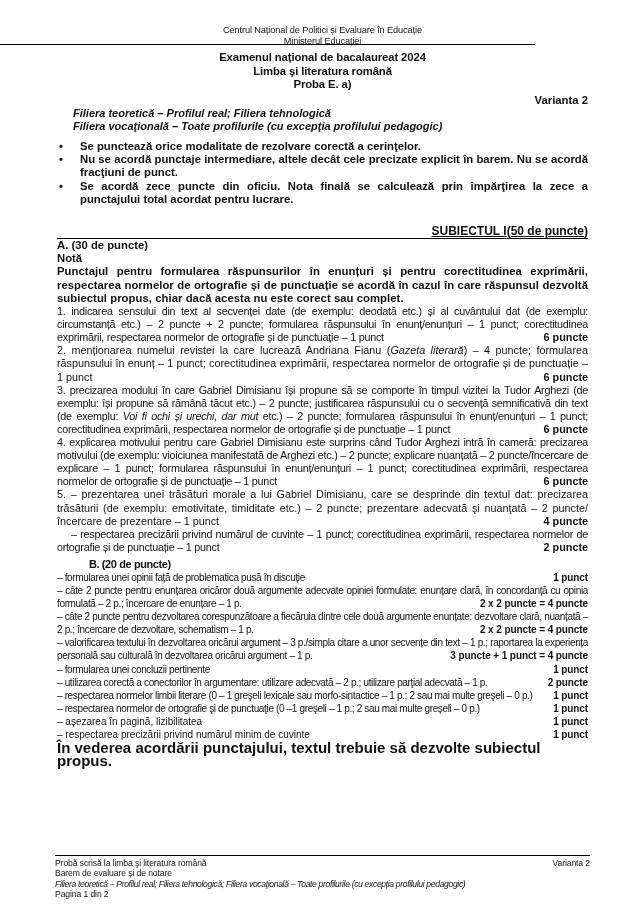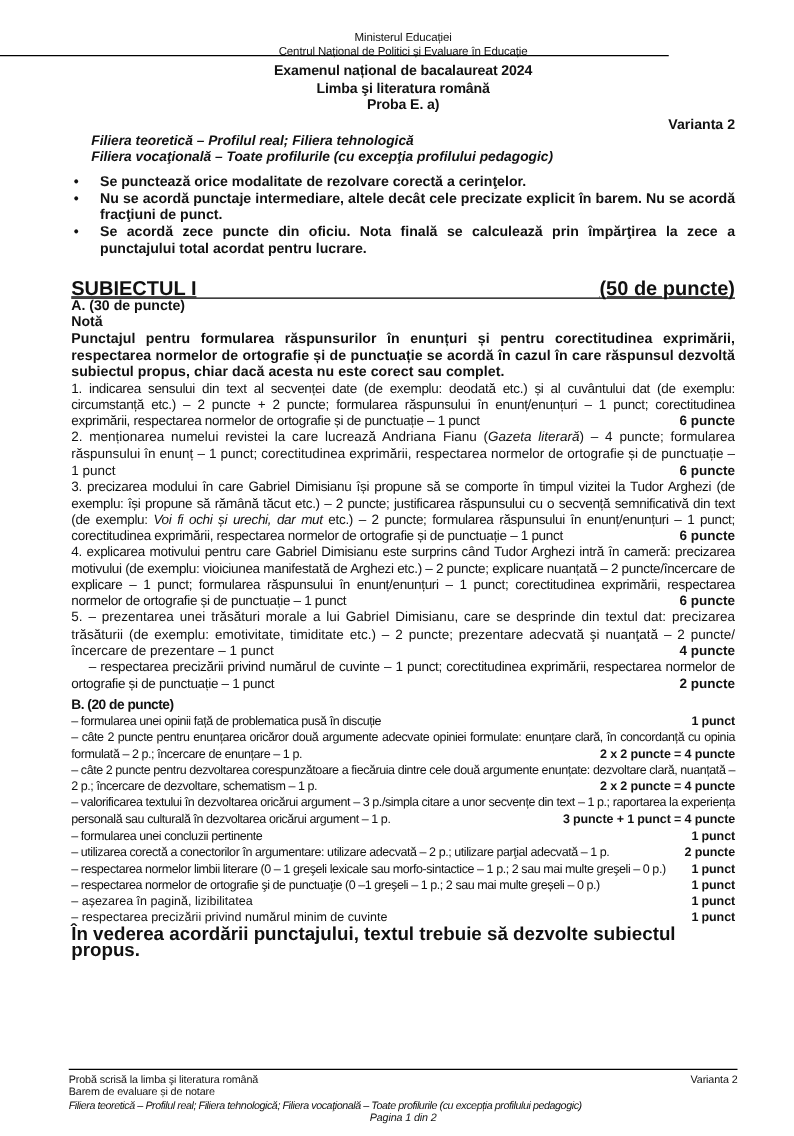--- a/index.html
+++ b/index.html
@@ -7,48 +7,48 @@
   .page { position: absolute; left: 57px; top: 0; width: 531px; }
   .hdr-top { text-align: center; font-size: 9.2px; line-height: 11px; margin-top: 25px; letter-spacing: -0.1px; }
   .hdr-rule { position: absolute; left: -3px; top: 44px; width: 538px; border-top: 1.5px solid #000; }
   .title-block { text-align: center; font-weight: bold; font-size: 11.3px; line-height: 13.6px; margin-top: 4px; letter-spacing: -0.1px; }
   .title-block .barem { margin-top: 5px; }
   .variant { text-align: right; font-weight: bold; font-size: 11.3px; line-height: 13px; margin-top: 2px; }
   .filiere { font-style: italic; font-weight: bold; font-size: 11px; line-height: 13.4px; margin-left: 16px; }
   .bullets { list-style: none; margin: 6px 0 0 0; padding: 0; font-weight: bold; font-size: 11.3px; line-height: 13.4px; }
   .bullets li { position: relative; padding-left: 23px; text-align: justify; }
   .bullets li .dot { position: absolute; left: 2px; top: 0; }
-  .subj { margin-top: 18px; display: flex; justify-content: space-between; font-weight: bold; font-size: 16px; line-height: 13px; border-bottom: 1.3px solid #000; }
+  .subj { margin-top: 18px; display: flex; justify-content: flex-end; font-weight: bold; font-size: 12px; line-height: 13px; border-bottom: 1.3px solid #000; }
   .subj span { text-decoration: underline; }
   .bold { font-weight: bold; font-size: 11.3px; line-height: 13.3px; }
   .note-text { font-weight: bold; font-size: 11.3px; line-height: 13.3px; text-align: justify; letter-spacing: 0.05px; }
   .item { font-size: 10.8px; line-height: 13.1px; text-align: justify; letter-spacing: -0.25px; }
   .item .pts { float: right; font-weight: bold; letter-spacing: 0; padding-left: 47px; }
   .item.loose { letter-spacing: 0; }
   .b-item { font-size: 10px; line-height: 13.1px; letter-spacing: -0.35px; text-align: justify; }
   .b-item .pts { float: right; font-weight: bold; letter-spacing: -0.1px; }
-  .secB { margin-top: 4px; font-weight: bold; font-size: 11px; line-height: 13px; letter-spacing: -0.4px; }
+  .secB { margin-top: 4px; font-weight: bold; font-size: 11px; line-height: 13px; letter-spacing: -0.4px; margin-left: 32px; }
   .final { font-weight: bold; font-size: 15px; line-height: 13.3px; }
   .indent { padding-left: 14px; }
   i { font-style: italic; }
   .footer { position: absolute; left: 55px; top: 855px; width: 535px; border-top: 1.3px solid #000; font-size: 8.6px; line-height: 10.3px; letter-spacing: -0.1px; }
   .footer .f1 { display: flex; justify-content: space-between; margin-top: 2px; }
   .footer .f3 { font-style: italic; letter-spacing: -0.35px; }
-  .footer .f4 { text-align: center; font-style: italic; }
+  .footer .f4 { text-align: left; }
   .clear::after { content: ""; display: block; clear: both; }
 </style>
 </head>
 <body>
 
 <div class="hdr-rule"></div>
 
 <div class="page">
   <div class="hdr-top">
+    <div>Centrul Național de Politici și Evaluare în Educație</div>
     <div>Ministerul Educației</div>
-    <div>Centrul Național de Politici și Evaluare în Educație</div>
   </div>
 
   <div class="title-block">
     <div>Examenul național de bacalaureat 2024</div>
     <div>Limba şi literatura română</div>
     <div>Proba E. a)</div>
   </div>
 
   <div class="variant">Varianta 2</div>
 

